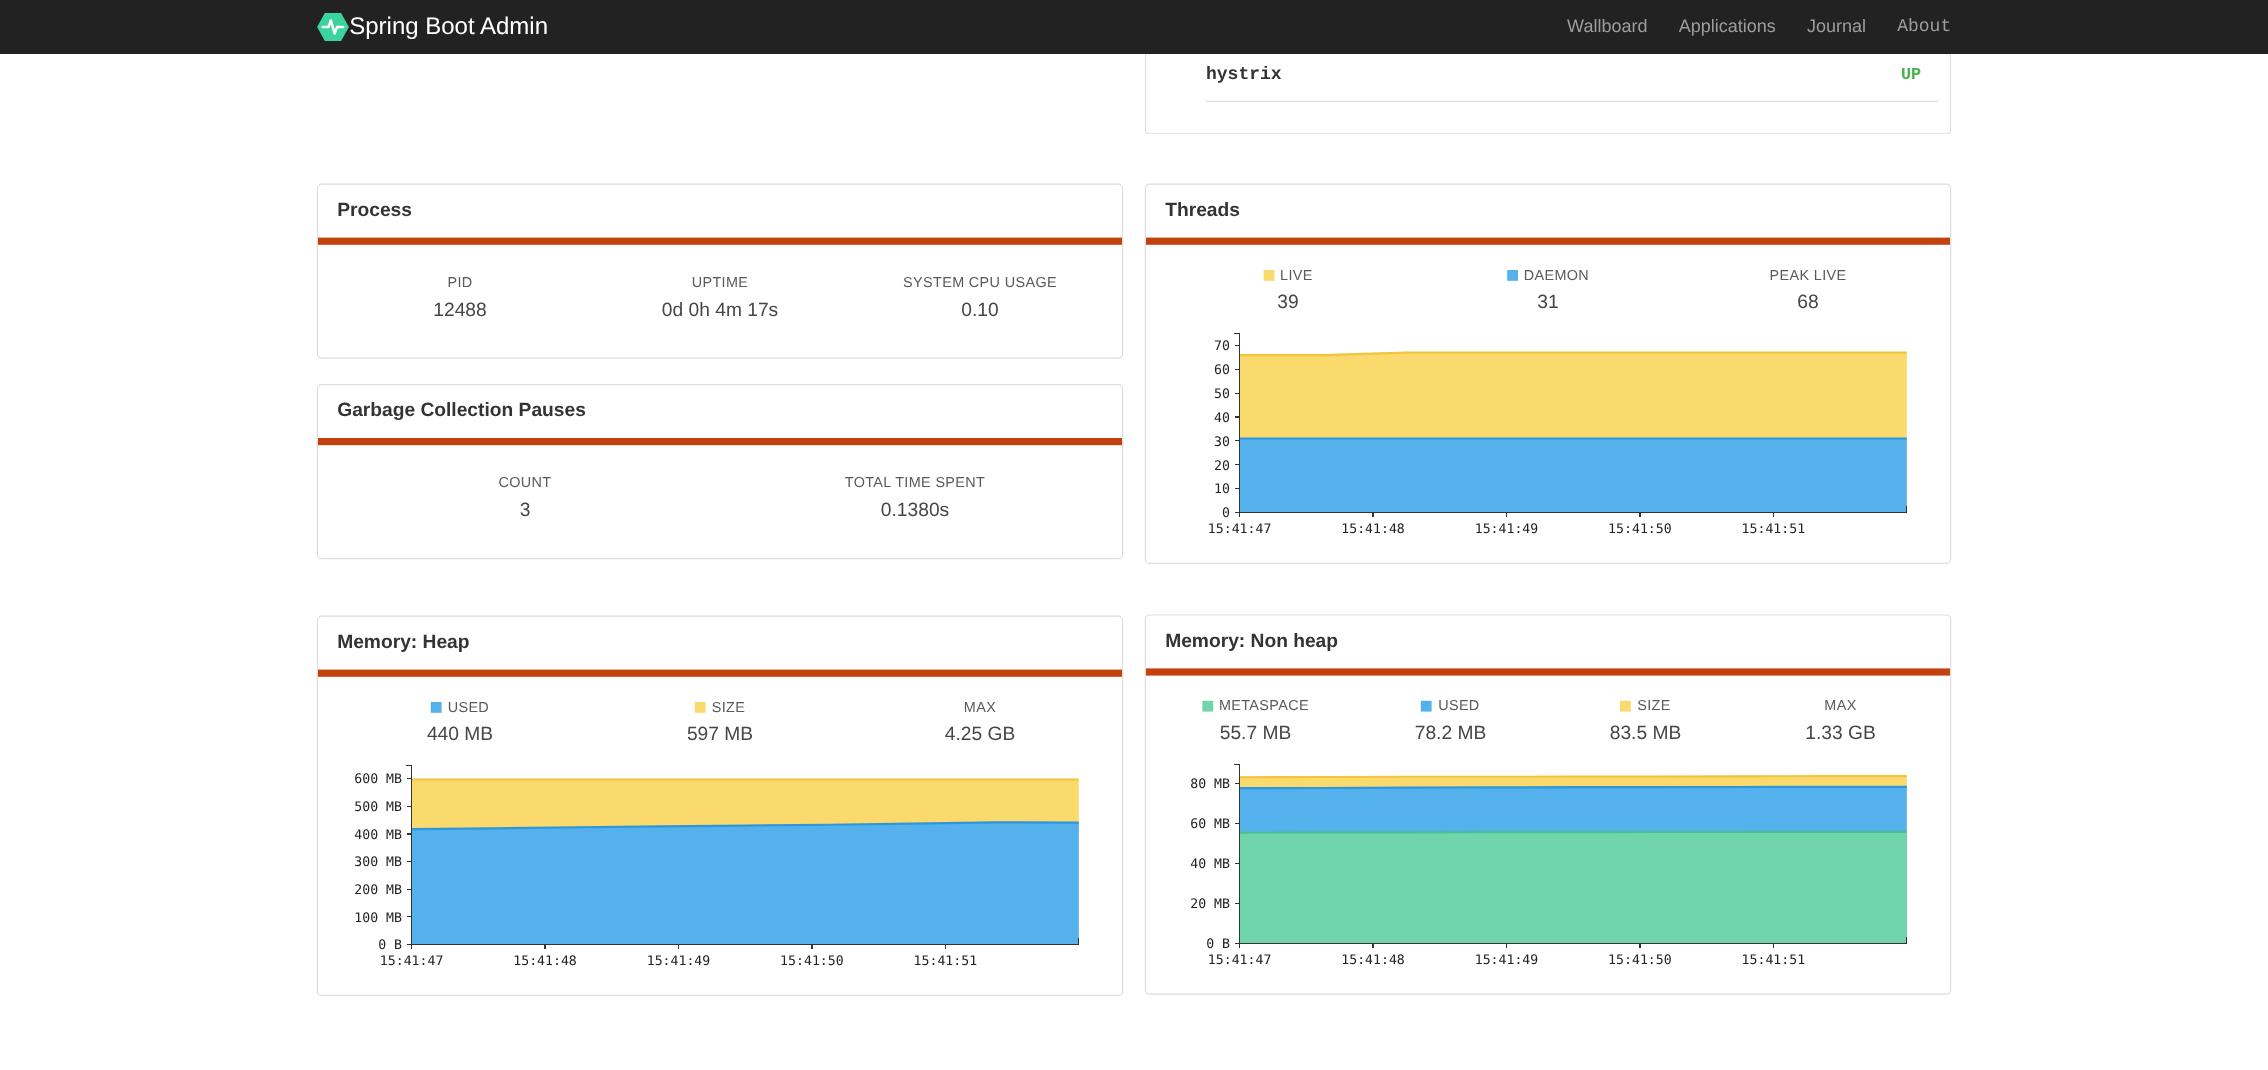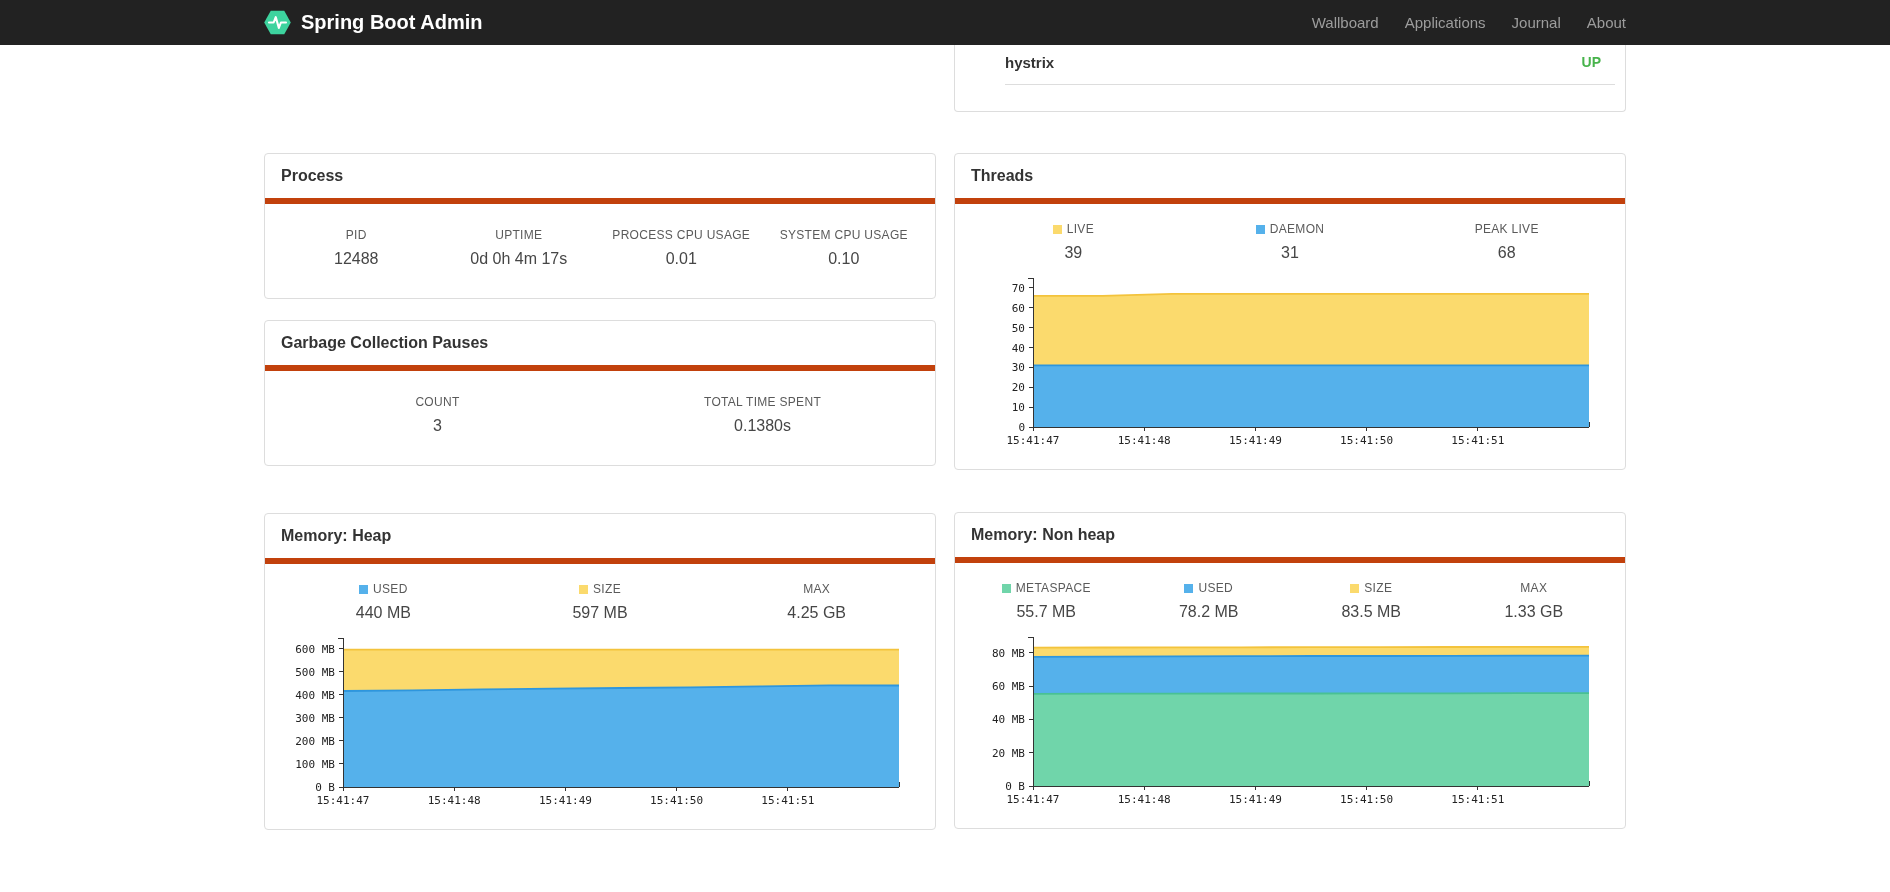--- a/index.html
+++ b/index.html
@@ -9,24 +9,24 @@
     height: 892px;
     background: #fff;
     font-family: "Liberation Sans", sans-serif;
     overflow: hidden;
   }
   .navbar { height: 45px; background: #222; }
   .nav-inner {
     width: 1362px; height: 100%; margin: 0 auto;
     display: flex; align-items: center; justify-content: space-between;
   }
-  .brand { display: flex; align-items: center; gap: 10px; font-size: 20px; font-weight: bold; color: #fff; cursor: pointer; }
+  .brand { display: flex; align-items: center; gap: 0; font-size: 20px; font-weight: normal; color: #fff; cursor: pointer; }
   .nav-links { display: flex; }
   .nav-links a { color: #9d9d9d; font-size: 15px; text-decoration: none; padding: 0 13px; cursor: pointer; }
-  .nav-links a:last-child { padding-right: 0; }
+  .nav-links a:last-child { padding-right: 0; font-family: Liberation Mono, monospace; }
 
   .container { width: 1362px; margin: 0 auto; display: flex; gap: 18px; align-items: flex-start; }
   .col { flex: 1; min-width: 0; }
 
   .card { background: #fff; border: 1px solid #ddd; border-radius: 4px; }
   .card-title {
     margin: 0; padding: 13px 16px;
     font-size: 16px; font-weight: bold; color: #333;
     border-bottom: 6px solid #c2410c;
   }
@@ -41,21 +41,21 @@
   .swatch { width: 9px; height: 9px; display: inline-block; }
 
   .chart { height: 185px; margin: 4px 6px 12px 2px; }
   .chart svg { display: block; }
   .chart text { font-family: "DejaVu Sans Mono", monospace; font-size: 11px; fill: #222; }
 
   .card-health { border-top: none; border-top-left-radius: 0; border-top-right-radius: 0; padding-bottom: 26px; }
   .health-row {
     margin: 0 10px 0 50px; padding: 9px 14px 13px 0;
     border-bottom: 1px solid #ddd;
-    display: flex; justify-content: space-between; align-items: flex-start;
+    display: flex; justify-content: space-between; align-items: center; font-family: Liberation Mono, monospace;
   }
   .health-name { font-size: 15px; font-weight: bold; color: #333; }
   .health-status { font-size: 14px; font-weight: bold; }
 </style>
 </head>
 <body>
 
 <nav class="navbar">
   <div class="nav-inner">
     <div class="brand">
@@ -87,26 +87,20 @@
           <div class="stat-label">
               <span>PID</span>
             </div>
           <div class="stat-value">12488</div>
         </div>
         <div class="stat">
           <div class="stat-label">
               <span>UPTIME</span>
             </div>
           <div class="stat-value">0d 0h 4m 17s</div>
-        </div>
-        <div class="stat">
-          <div class="stat-label">
-              <span>PROCESS CPU USAGE</span>
-            </div>
-          <div class="stat-value">0.01</div>
         </div>
         <div class="stat">
           <div class="stat-label">
               <span>SYSTEM CPU USAGE</span>
             </div>
           <div class="stat-value">0.10</div>
         </div>
       </div>
     </section>
 

